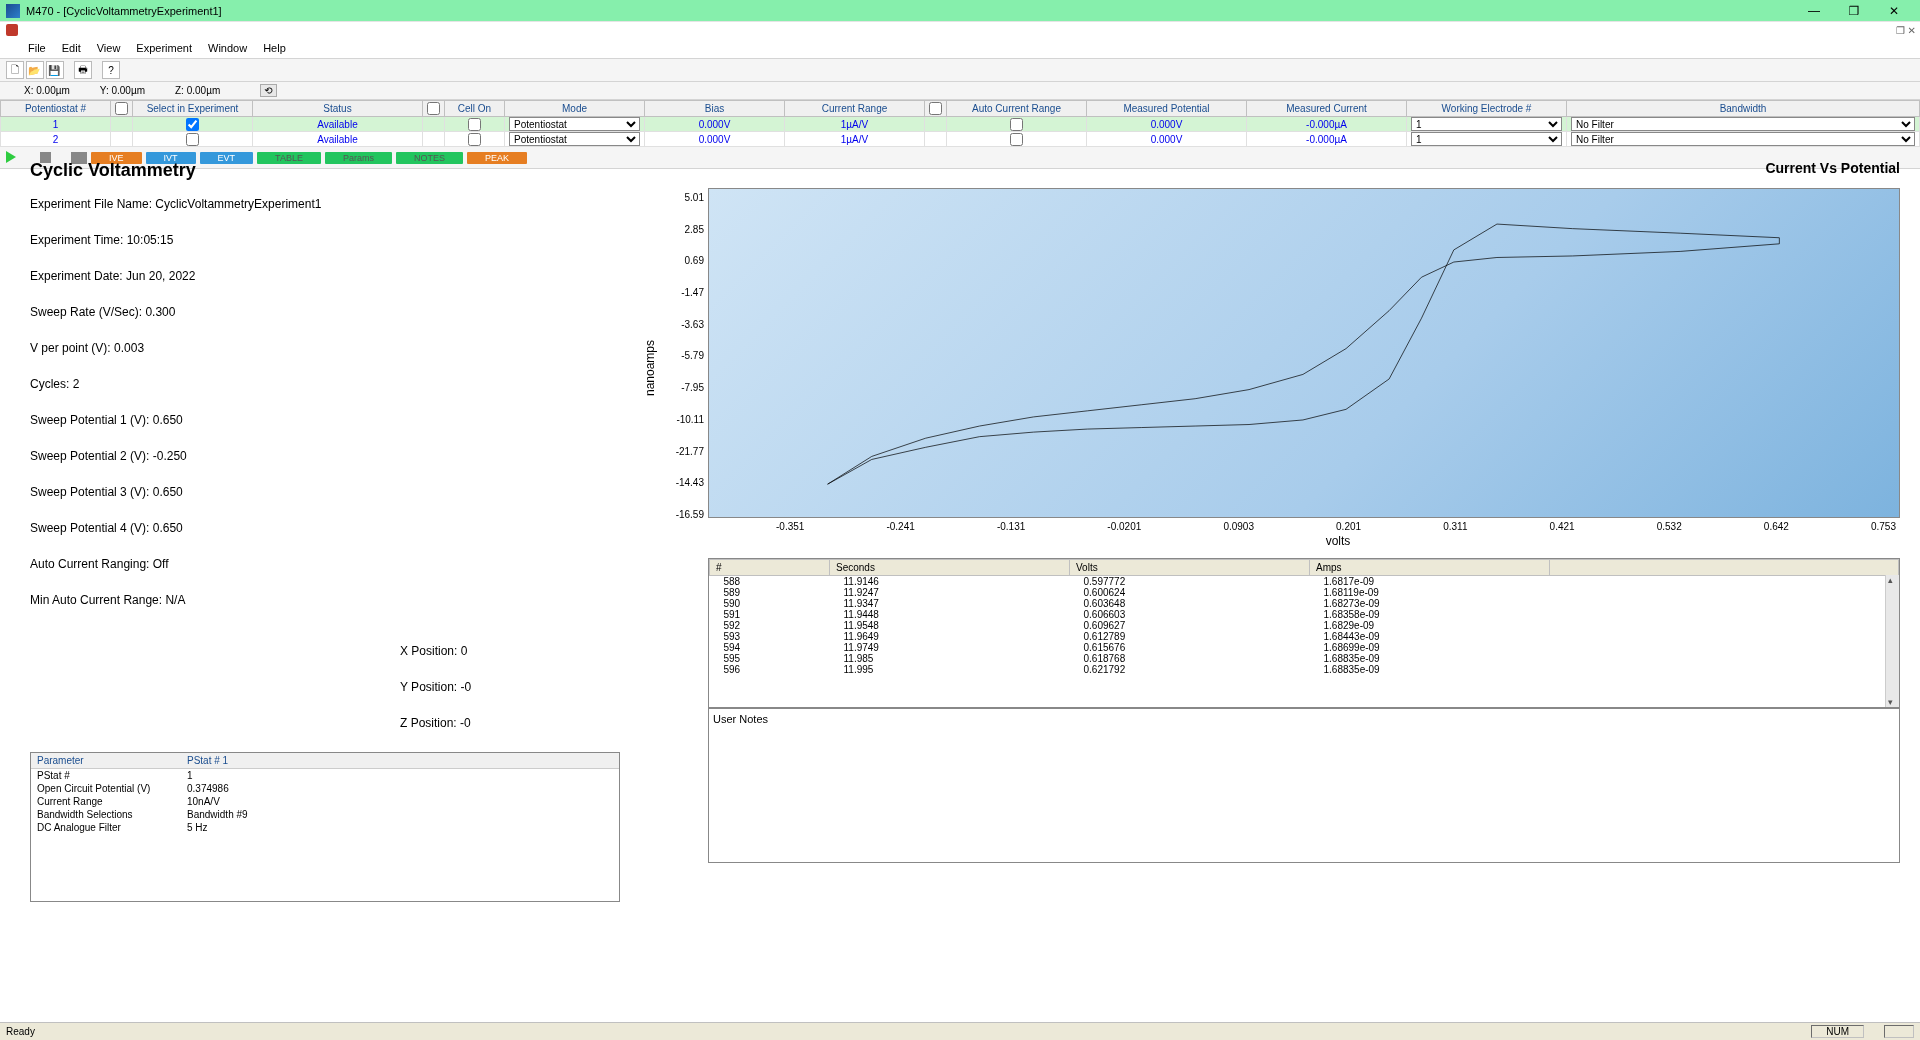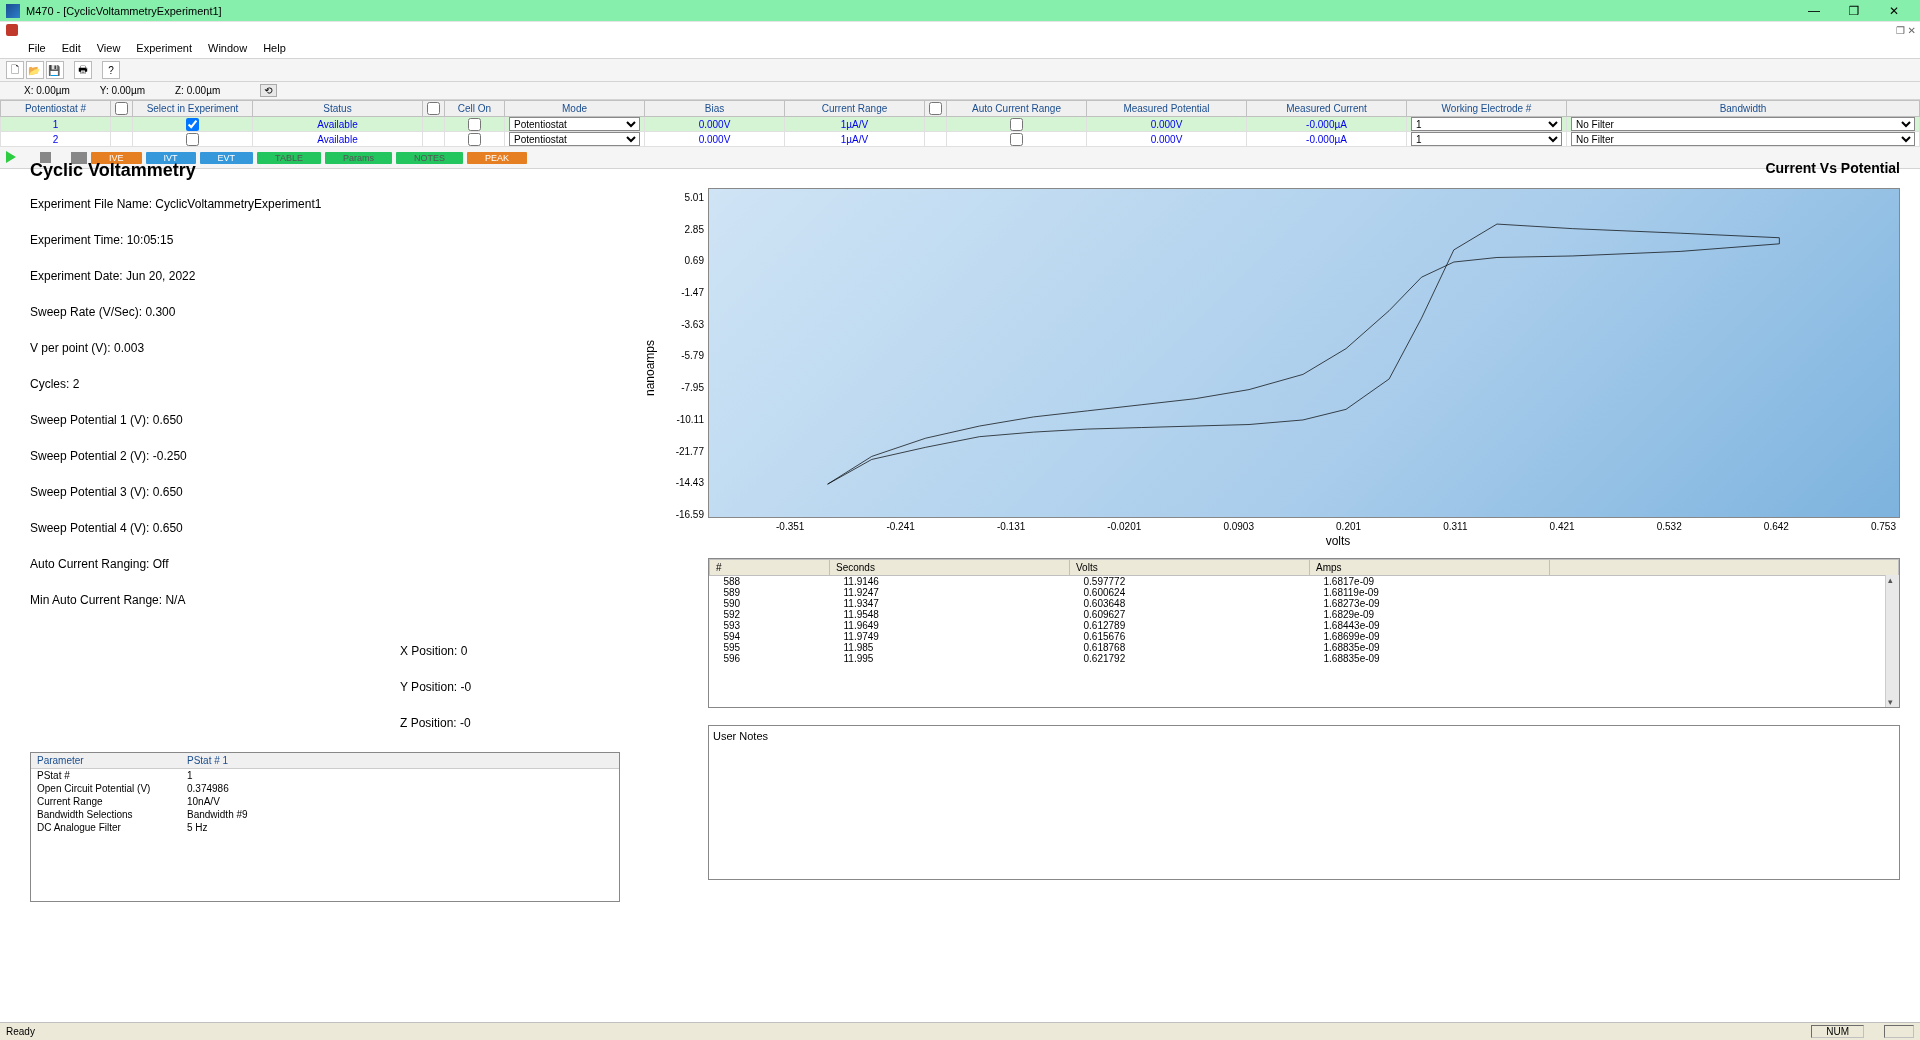--- a/index.html
+++ b/index.html
@@ -143,21 +143,21 @@
     overflow:hidden;position:relative;
   }
   .datatable{width:100%;border-collapse:collapse;font-size:10px;}
   .datatable th{background:#ece9d8;border:1px solid #c0c0c0;text-align:left;padding:2px 6px;font-weight:normal;}
   .datatable td{padding:0 14px;}
   .scroll-ind{position:absolute;right:0;top:16px;bottom:0;width:14px;background:#e8e8e8;border-left:1px solid #ccc;}
   .scroll-ind::before{content:'▴';position:absolute;top:0;left:2px;font-size:9px;color:#555;}
   .scroll-ind::after{content:'▾';position:absolute;bottom:0;left:2px;font-size:9px;color:#555;}
   
   .usernotes{
-    border:1px solid #888;height:155px;margin-top:17px;margin-left:68px;
+    border:1px solid #888;height:155px;margin-top:0;margin-left:68px;
     padding:4px;font-size:11px;
   }
   
   .statusbar{
     position:absolute;bottom:0;left:0;right:0;height:18px;
     background:#ece9d8;border-top:1px solid #c0c0c0;
     display:flex;align-items:center;font-size:10px;padding:0 6px;
   }
   .statusbar .right{margin-left:auto;display:flex;gap:20px;}
   .statusbar .box{border:1px inset #c0c0c0;padding:0 14px;}
@@ -399,20 +399,26 @@
               <td>0.600624</td>
               <td>1.68119e-09</td>
             </tr>
             <tr>
               <td>590</td>
               <td>11.9347</td>
               <td>0.603648</td>
               <td>1.68273e-09</td>
             </tr>
             <tr>
+              <td>591</td>
+              <td>11.9448</td>
+              <td>0.606603</td>
+              <td>1.68358e-09</td>
+            </tr>
+            <tr>
               <td>592</td>
               <td>11.9548</td>
               <td>0.609627</td>
               <td>1.6829e-09</td>
             </tr>
             <tr>
               <td>593</td>
               <td>11.9649</td>
               <td>0.612789</td>
               <td>1.68443e-09</td>

